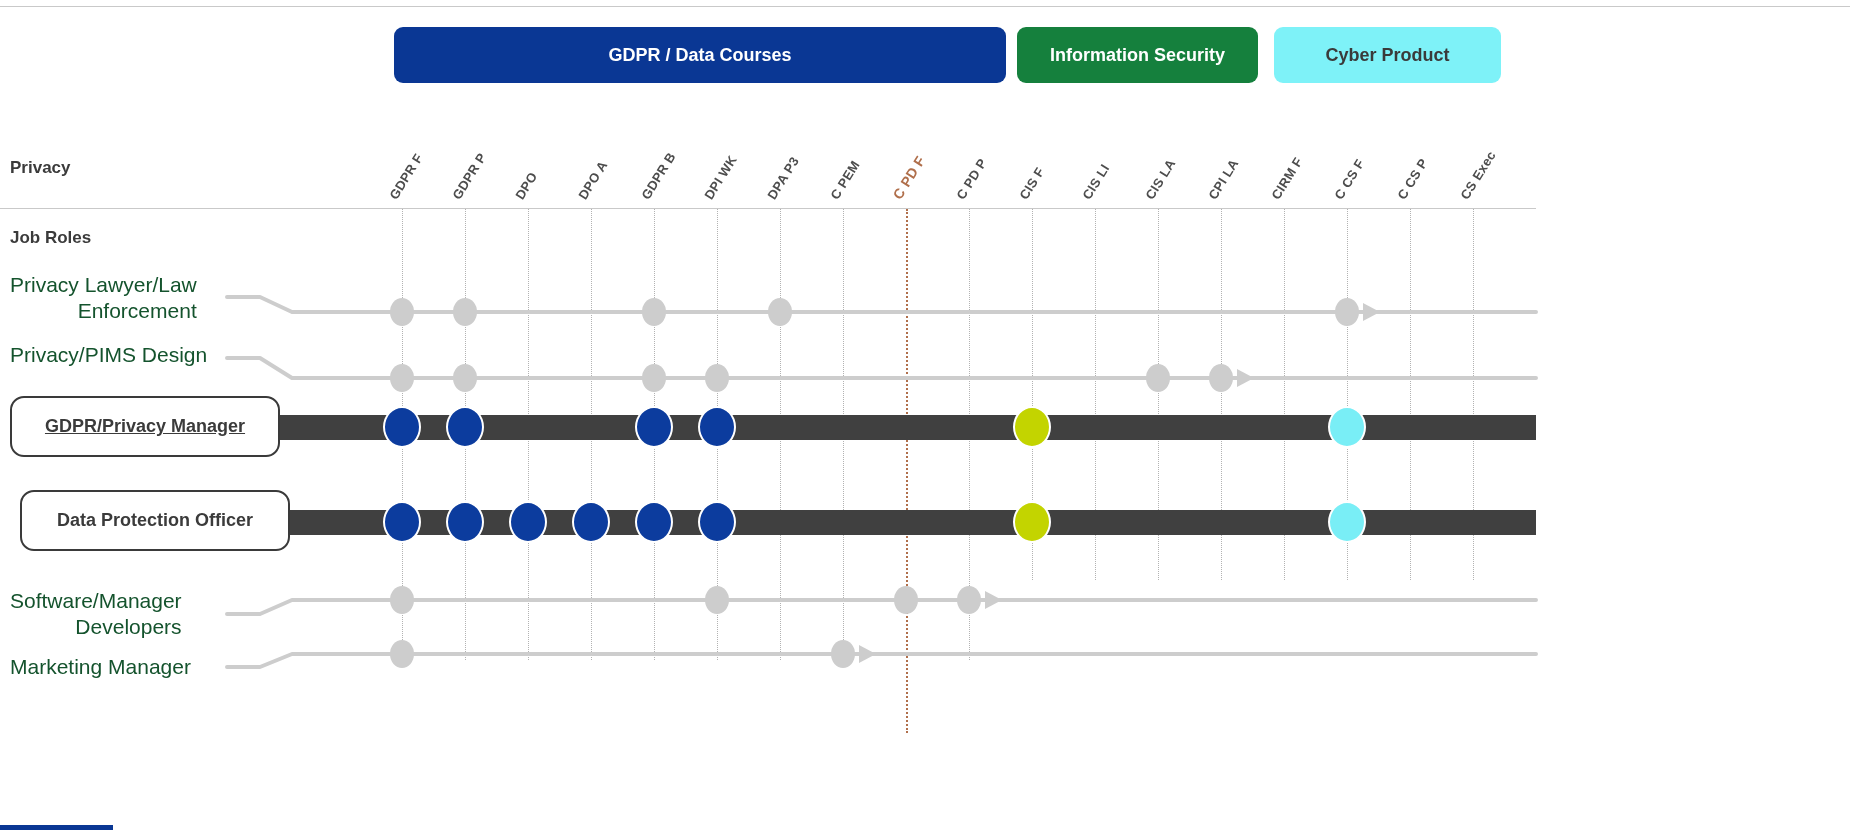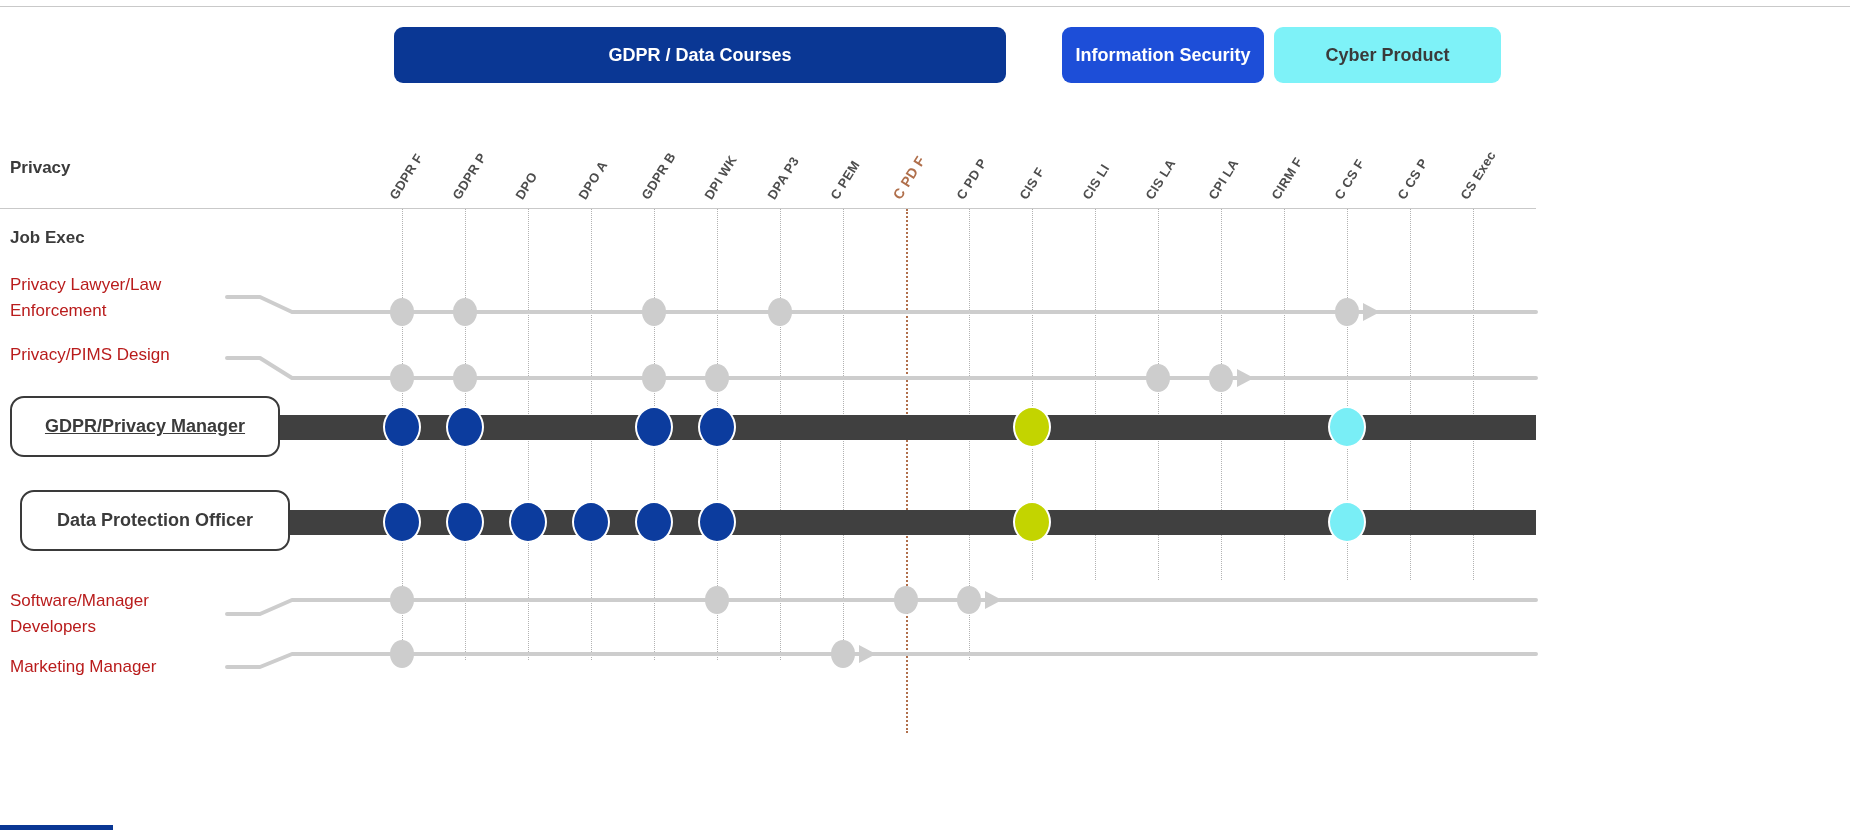--- a/index.html
+++ b/index.html
@@ -7,21 +7,21 @@
           font-family:"Liberation Sans",sans-serif;}
   .hdivider{position:absolute;height:1px;background:#c9c9c9;}
   .pill{position:absolute;top:27px;height:56px;border-radius:9px;display:flex;
         align-items:center;justify-content:center;font-size:18px;font-weight:bold;}
   .axis-heading{position:absolute;left:10px;font-size:17px;font-weight:bold;color:#3b3b3b;}
   .course-label{position:absolute;white-space:nowrap;font-size:13px;font-weight:bold;color:#4d4d4d;
         transform:rotate(-58deg) translateY(-100%);transform-origin:left top;letter-spacing:.3px;}
   .course-label.hl{color:#b06f4b;font-size:14px;}
   .colline{position:absolute;width:0;border-left:1px dotted #b2b2b2;}
   .colline.orange{border-left:2px dotted #b06f4b;}
-  .role-label{position:absolute;color:#b91c1c;font-size:17px;line-height:26px;}
+  .role-label{position:absolute;color:#14532d;font-size:21px;line-height:26px;text-align:right;}
   .role-box{position:absolute;width:270px;height:61px;background:#fff;border:2px solid #3a3a3a;
         border-radius:14px;display:flex;align-items:center;justify-content:center;
         font-size:18px;font-weight:bold;color:#3b3b3b;z-index:6;box-sizing:border-box;}
   .bar{position:absolute;height:25px;background:#404040;z-index:2;}
   .dot{position:absolute;border-radius:50%;z-index:4;}
   .dot.gray{width:24px;height:28px;background:#cdcdcd;}
   .dot.colored{width:38px;height:42px;border:2px solid #ffffff;box-sizing:border-box;}
   .arrow{position:absolute;width:0;height:0;border-top:9px solid transparent;
         border-bottom:9px solid transparent;border-left:17px solid #cdcdcd;z-index:4;}
   svg.lines{position:absolute;left:0;top:0;z-index:2;}
@@ -31,21 +31,21 @@
   .strip{position:absolute;background:#0a3794;}
 </style>
 </head>
 <body>
 
 <div class="canvas">
   <div class="hdivider" style="left:0;top:6px;width:1850px;"></div>
 
   <div id="categories">
       <div class="pill" style="left: 394px; width: 612px; background: rgb(10, 55, 148); color: rgb(255, 255, 255);">GDPR / Data Courses</div>
-      <div class="pill" style="left: 1062px; width: 202px; background: #1d4ed8; color: rgb(255, 255, 255);">Information Security</div>
+      <div class="pill" style="left: 1017px; width: 241px; background: #15803d; color: rgb(255, 255, 255);">Information Security</div>
       <div class="pill" style="left: 1274px; width: 227px; background: rgb(126, 242, 248); color: rgb(58, 58, 58);">Cyber Product</div>
     </div>
 
   <div class="axis-heading" style="top:158px;">Privacy</div>
 
   <div id="course-labels">
       <div class="course-label" style="left: 399px; top: 202px;">GDPR F</div>
       <div class="course-label" style="left: 462px; top: 202px;">GDPR P</div>
       <div class="course-label" style="left: 525px; top: 202px;">DPO</div>
       <div class="course-label" style="left: 588px; top: 202px;">DPO A</div>
@@ -80,21 +80,21 @@
       <div class="colline" style="left: 1158px; top: 209px; height: 371px;"></div>
       <div class="colline" style="left: 1221px; top: 209px; height: 371px;"></div>
       <div class="colline" style="left: 1284px; top: 209px; height: 371px;"></div>
       <div class="colline" style="left: 1347px; top: 209px; height: 371px;"></div>
       <div class="colline" style="left: 1410px; top: 209px; height: 371px;"></div>
       <div class="colline" style="left: 1473px; top: 209px; height: 371px;"></div>
     </div>
 
   <div class="hdivider" style="left:0;top:208px;width:1536px;"></div>
 
-  <div class="axis-heading" style="top:228px;">Job Exec</div>
+  <div class="axis-heading" style="top:228px;">Job Roles</div>
 
   <svg class="lines" width="1850" height="830" id="stub-svg">
       <polyline points="227,297 260,297 292,312 1536,312" fill="none" stroke="#cdcdcd" stroke-width="4" stroke-linecap="round" stroke-linejoin="round"></polyline>
       <polyline points="227,358 260,358 292,378 1536,378" fill="none" stroke="#cdcdcd" stroke-width="4" stroke-linecap="round" stroke-linejoin="round"></polyline>
       <polyline points="227,614 260,614 292,600 1536,600" fill="none" stroke="#cdcdcd" stroke-width="4" stroke-linecap="round" stroke-linejoin="round"></polyline>
       <polyline points="227,667 260,667 292,654 1536,654" fill="none" stroke="#cdcdcd" stroke-width="4" stroke-linecap="round" stroke-linejoin="round"></polyline>
     </svg>
 
   <div id="rows">
       <div class="role-label" style="left: 10px; top: 272px;">

